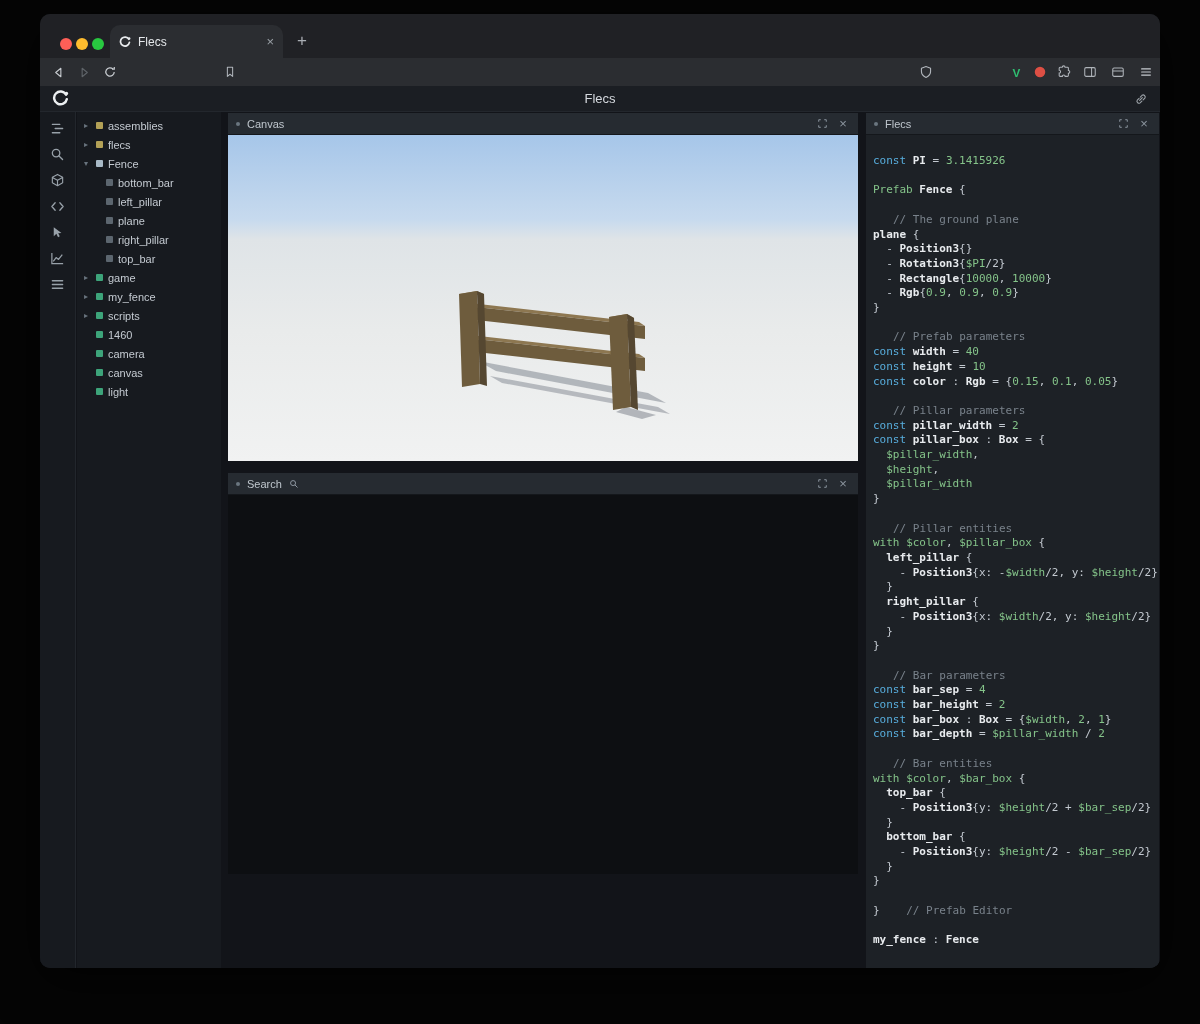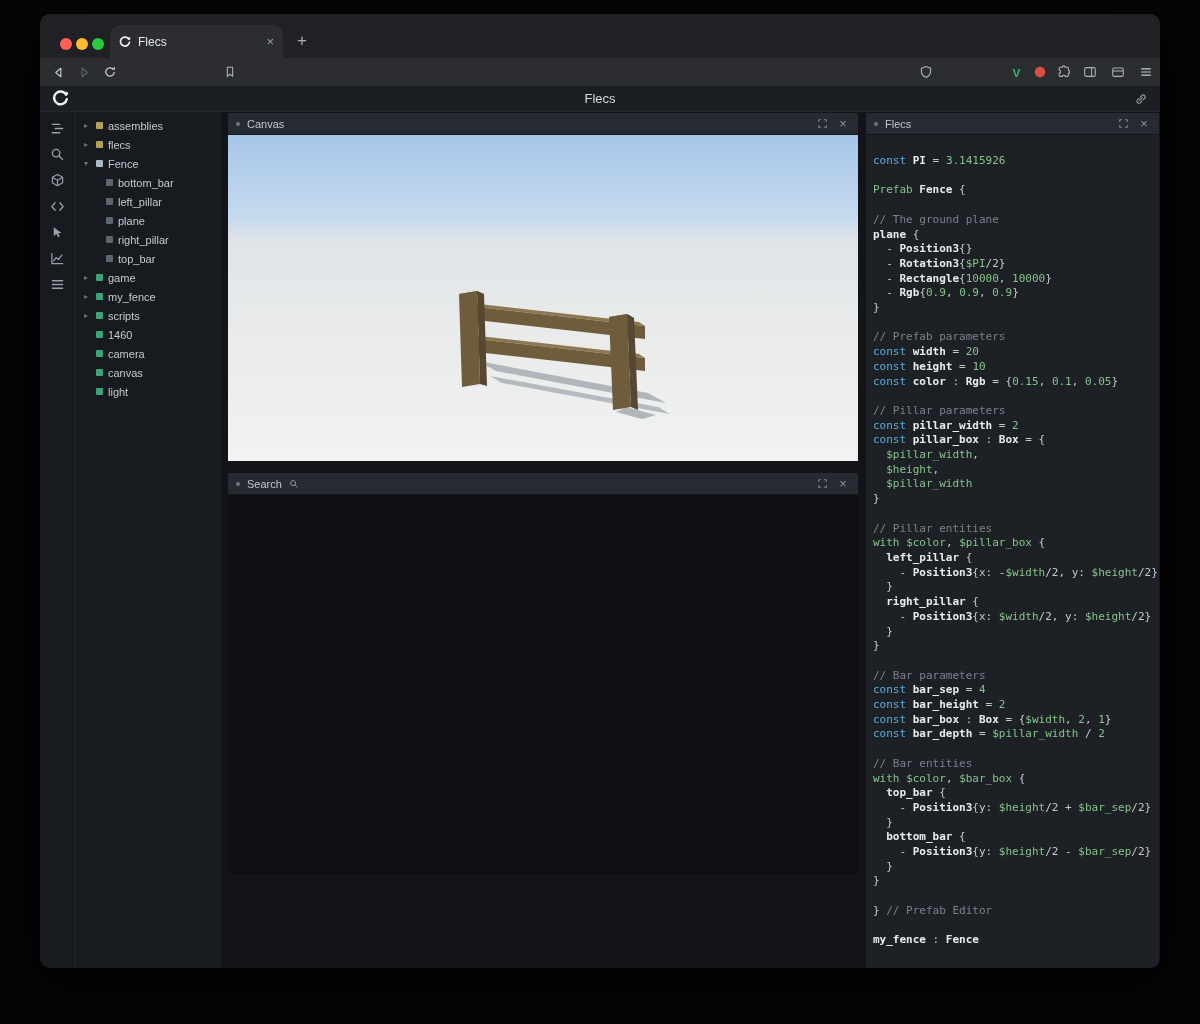--- a/index.html
+++ b/index.html
@@ -65,21 +65,21 @@
   .scene { flex:1; overflow:hidden; }
   .scene svg { display:block; width:100%; height:100%; }
   .search-body { flex:1; background:#0d0f12; }
 
   .editor-body { flex:1; background:#1d2126; padding:19px 7px 0 7px; overflow:hidden; cursor:text; }
   .code-line { white-space:pre; font-family:"DejaVu Sans Mono", monospace; font-size:11px; line-height:14.7px; }
   .tok-k { color:#58aede; }
   .tok-g { color:#84c389; }
   .tok-w { color:#e8ebee; font-weight:600; }
   .tok-p { color:#c3c9d0; }
-  .tok-c { color:#79828b; }
+  .tok-c { color:#79828b;margin-left:20px; }
 
   svg.ic { display:block; }
 </style>
 </head>
 <body>
 
 <div class="window">
 
   <div class="tabstrip">
     <span class="tl red"></span>
@@ -377,21 +377,21 @@
           <div class="code-line">&nbsp;</div>
           <div class="code-line"><span class="tok-c">// The ground plane</span></div>
           <div class="code-line"><span class="tok-w">plane</span><span class="tok-p"> {</span></div>
           <div class="code-line"><span class="tok-p">  - </span><span class="tok-w">Position3</span><span class="tok-p">{}</span></div>
           <div class="code-line"><span class="tok-p">  - </span><span class="tok-w">Rotation3</span><span class="tok-p">{</span><span class="tok-g">$PI</span><span class="tok-p">/2}</span></div>
           <div class="code-line"><span class="tok-p">  - </span><span class="tok-w">Rectangle</span><span class="tok-p">{</span><span class="tok-g">10000</span><span class="tok-p">, </span><span class="tok-g">10000</span><span class="tok-p">}</span></div>
           <div class="code-line"><span class="tok-p">  - </span><span class="tok-w">Rgb</span><span class="tok-p">{</span><span class="tok-g">0.9</span><span class="tok-p">, </span><span class="tok-g">0.9</span><span class="tok-p">, </span><span class="tok-g">0.9</span><span class="tok-p">}</span></div>
           <div class="code-line"><span class="tok-p">}</span></div>
           <div class="code-line">&nbsp;</div>
           <div class="code-line"><span class="tok-c">// Prefab parameters</span></div>
-          <div class="code-line"><span class="tok-k">const </span><span class="tok-w">width</span><span class="tok-p"> = </span><span class="tok-g">20</span></div>
+          <div class="code-line"><span class="tok-k">const </span><span class="tok-w">width</span><span class="tok-p"> = </span><span class="tok-g">40</span></div>
           <div class="code-line"><span class="tok-k">const </span><span class="tok-w">height</span><span class="tok-p"> = </span><span class="tok-g">10</span></div>
           <div class="code-line"><span class="tok-k">const </span><span class="tok-w">color</span><span class="tok-p"> : </span><span class="tok-w">Rgb</span><span class="tok-p"> = {</span><span class="tok-g">0.15</span><span class="tok-p">, </span><span class="tok-g">0.1</span><span class="tok-p">, </span><span class="tok-g">0.05</span><span class="tok-p">}</span></div>
           <div class="code-line">&nbsp;</div>
           <div class="code-line"><span class="tok-c">// Pillar parameters</span></div>
           <div class="code-line"><span class="tok-k">const </span><span class="tok-w">pillar_width</span><span class="tok-p"> = </span><span class="tok-g">2</span></div>
           <div class="code-line"><span class="tok-k">const </span><span class="tok-w">pillar_box</span><span class="tok-p"> : </span><span class="tok-w">Box</span><span class="tok-p"> = {</span></div>
           <div class="code-line"><span class="tok-p">  </span><span class="tok-g">$pillar_width</span><span class="tok-p">,</span></div>
           <div class="code-line"><span class="tok-p">  </span><span class="tok-g">$height</span><span class="tok-p">,</span></div>
           <div class="code-line"><span class="tok-p">  </span><span class="tok-g">$pillar_width</span></div>
           <div class="code-line"><span class="tok-p">}</span></div>

